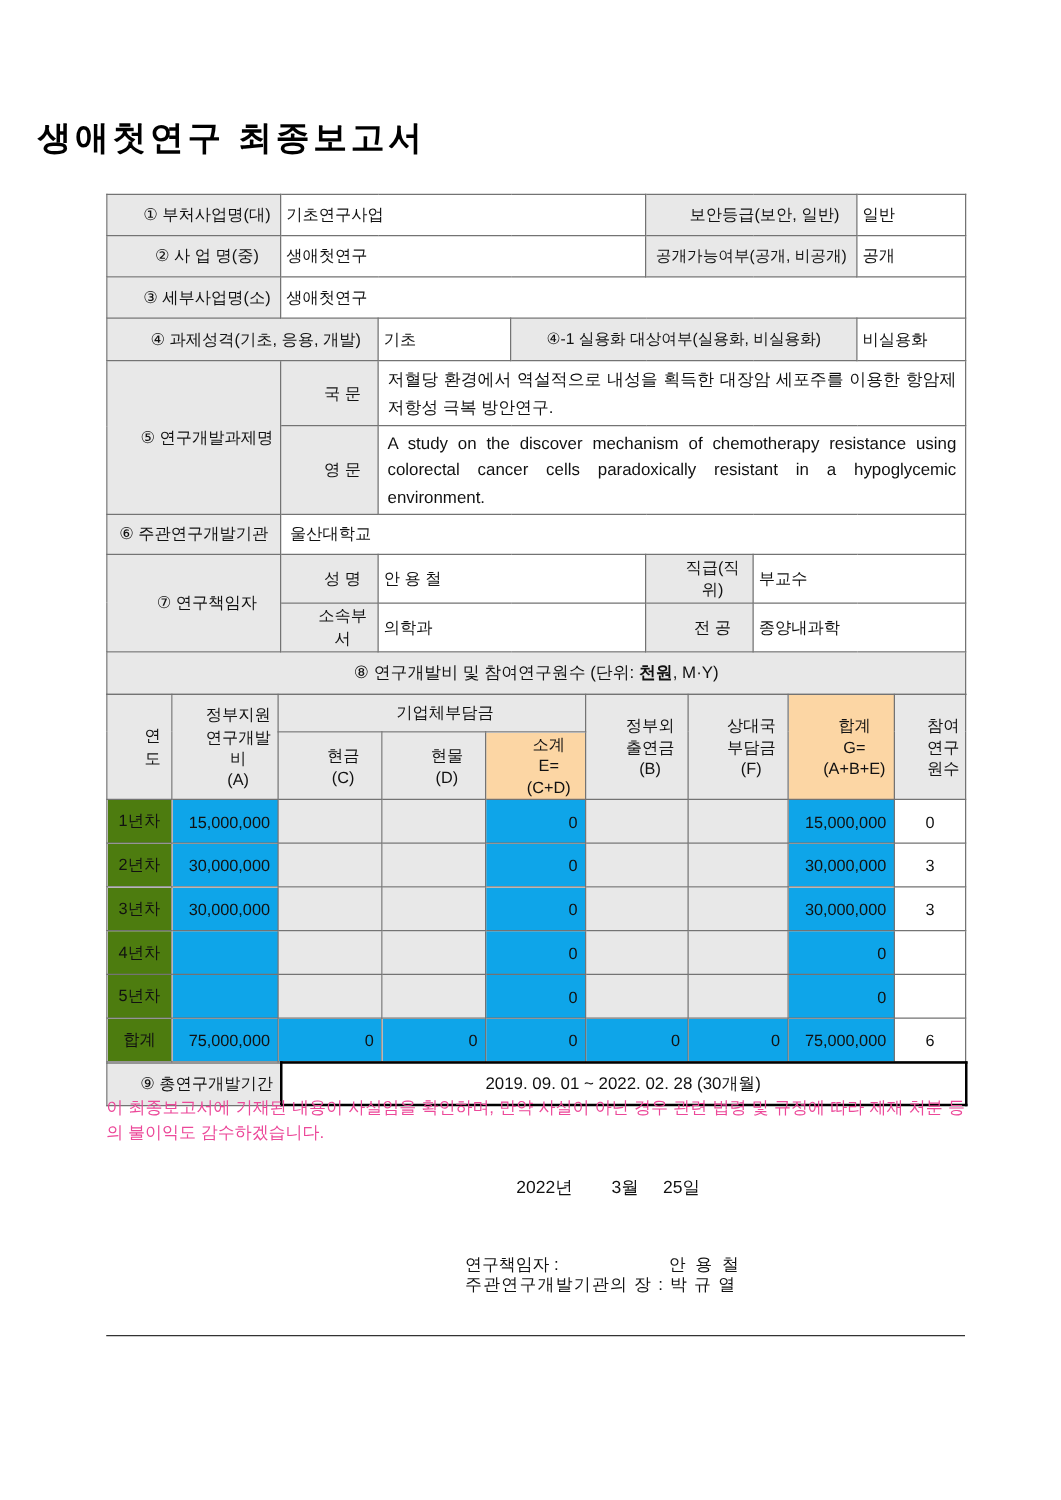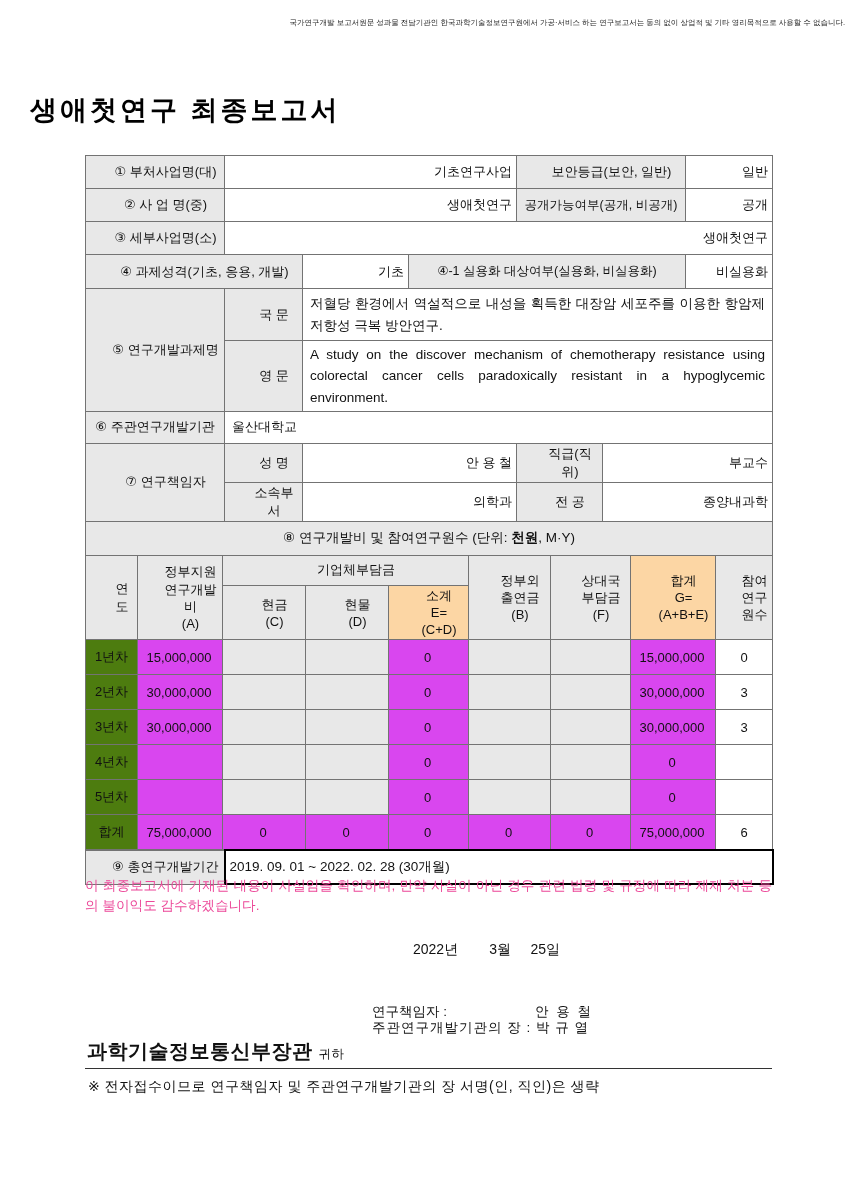--- a/index.html
+++ b/index.html
@@ -4,49 +4,48 @@
 <style>
   html,body{margin:0;padding:0;background:#ffffff;}
   body{width:849px;height:1200px;font-family:"Liberation Sans","DejaVu Sans",sans-serif;color:#111;}
   .page{position:relative;width:849px;height:1200px;overflow:hidden;background:#fff;}
   .disclaimer{position:absolute;top:18px;right:4px;font-size:7.5px;color:#222;letter-spacing:0;}
   .title{position:absolute;top:92px;left:0;width:100%;text-align:left;font-size:27px;font-weight:bold;letter-spacing:3px;color:#000;padding-left:30px;}
   .sheet{position:absolute;left:85px;top:155px;width:687px;}
   table{border-collapse:collapse;table-layout:fixed;width:687px;}
   td{border:1px solid #737373;font-size:13px;padding:1px 4px;vertical-align:middle;overflow:hidden;}
   .lbl{background:#e8e8e8;text-align:center;padding-left:25px;}
-  .wht{background:#fff;text-align:right;}
+  .wht{background:#fff;text-align:left;}
   .left{text-align:left;padding-left:7px;}
   .jst{text-align:justify;padding:3px 7px;line-height:1.58;font-size:13.5px;}
   .band{background:#e8e8e8;text-align:center;height:31px;font-size:13.5px;}
   .band .unit-bold{font-weight:bold;}
   .pre{white-space:pre-line;line-height:1.32;}
   .hl{background:#fcd6a4;}
   .dim{background:#e8e8e8;}
-  .num{text-align:center;padding-right:6px;background:#d946ef;margin-top:36px;}
+  .num{text-align:right;padding-right:6px;background:#0ea5e9;margin-top:36px;}
   .cnt{text-align:center;background:#fff;}
   .y{text-align:center;background:#4d7c0f;}
   .t2{margin-top:-1px;}
-  .period-val{border:2px solid #000;font-size:13.5px;}
+  .period-val{border:2px solid #000;text-align:center;font-size:13.5px;}
   .statement{position:absolute;left:85px;top:876px;width:687px;font-size:13.6px;line-height:1.5;text-align:justify;color:#ec4899;}
   .sig-date{position:absolute;left:413px;top:941px;font-size:14px;white-space:pre;}
   .sig-pi{position:absolute;left:372px;top:981px;font-size:13.5px;margin-top:22px;}
   .sig-pi .pi-name{margin-left:88px;letter-spacing:2px;}
   .sig-head{position:absolute;left:372px;top:1019px;font-size:13.5px;letter-spacing:1px;}
   .ministry{position:absolute;left:87px;top:1038px;font-size:20px;font-weight:bold;letter-spacing:0.5px;}
   .ministry .honorific{font-size:12.5px;font-weight:normal;margin-left:6px;}
   .footer-rule{position:absolute;left:85px;top:1068px;width:687px;border-top:1.5px solid #333;}
   .note{position:absolute;left:88px;top:1078px;font-size:14px;letter-spacing:0.5px;}
 </style>
 </head>
 <body>
 
 <div class="page">
 
-  <div class="disclaimer">국가연구개발 보고서원문 성과물 전담기관인 한국과학기술정보연구원에서 가공·서비스 하는 연구보고서는 동의 없이 상업적 및 기타 영리목적으로 사용할 수 없습니다.</div>
 
   <div class="title">생애첫연구  최종보고서</div>
 
   <div class="sheet">
 
     <table>
       <colgroup>
         <col style="width:139px">
           <col style="width:78px">
           <col style="width:106px">
@@ -235,21 +234,17 @@
   <div class="statement">이 최종보고서에 기재된 내용이 사실임을 확인하며, 만약 사실이 아닌 경우 관련 법령 및 규정에 따라 제재 처분 등의 불이익도 감수하겠습니다.</div>
 
   <div class="sig-date">2022년        3월     25일</div>
 
   <div class="sig-pi">
     <span>연구책임자 :</span><span class="pi-name">안 용 철</span>
   </div>
 
   <div class="sig-head">주관연구개발기관의 장 : 박 규 열</div>
 
-  <div class="ministry">
-    <span>과학기술정보통신부장관</span><span class="honorific">귀하</span>
-  </div>
 
   <div class="footer-rule"></div>
 
-  <div class="note">※ 전자접수이므로 연구책임자 및 주관연구개발기관의 장 서명(인, 직인)은 생략</div>
 
 </div>
 
 </body></html>

